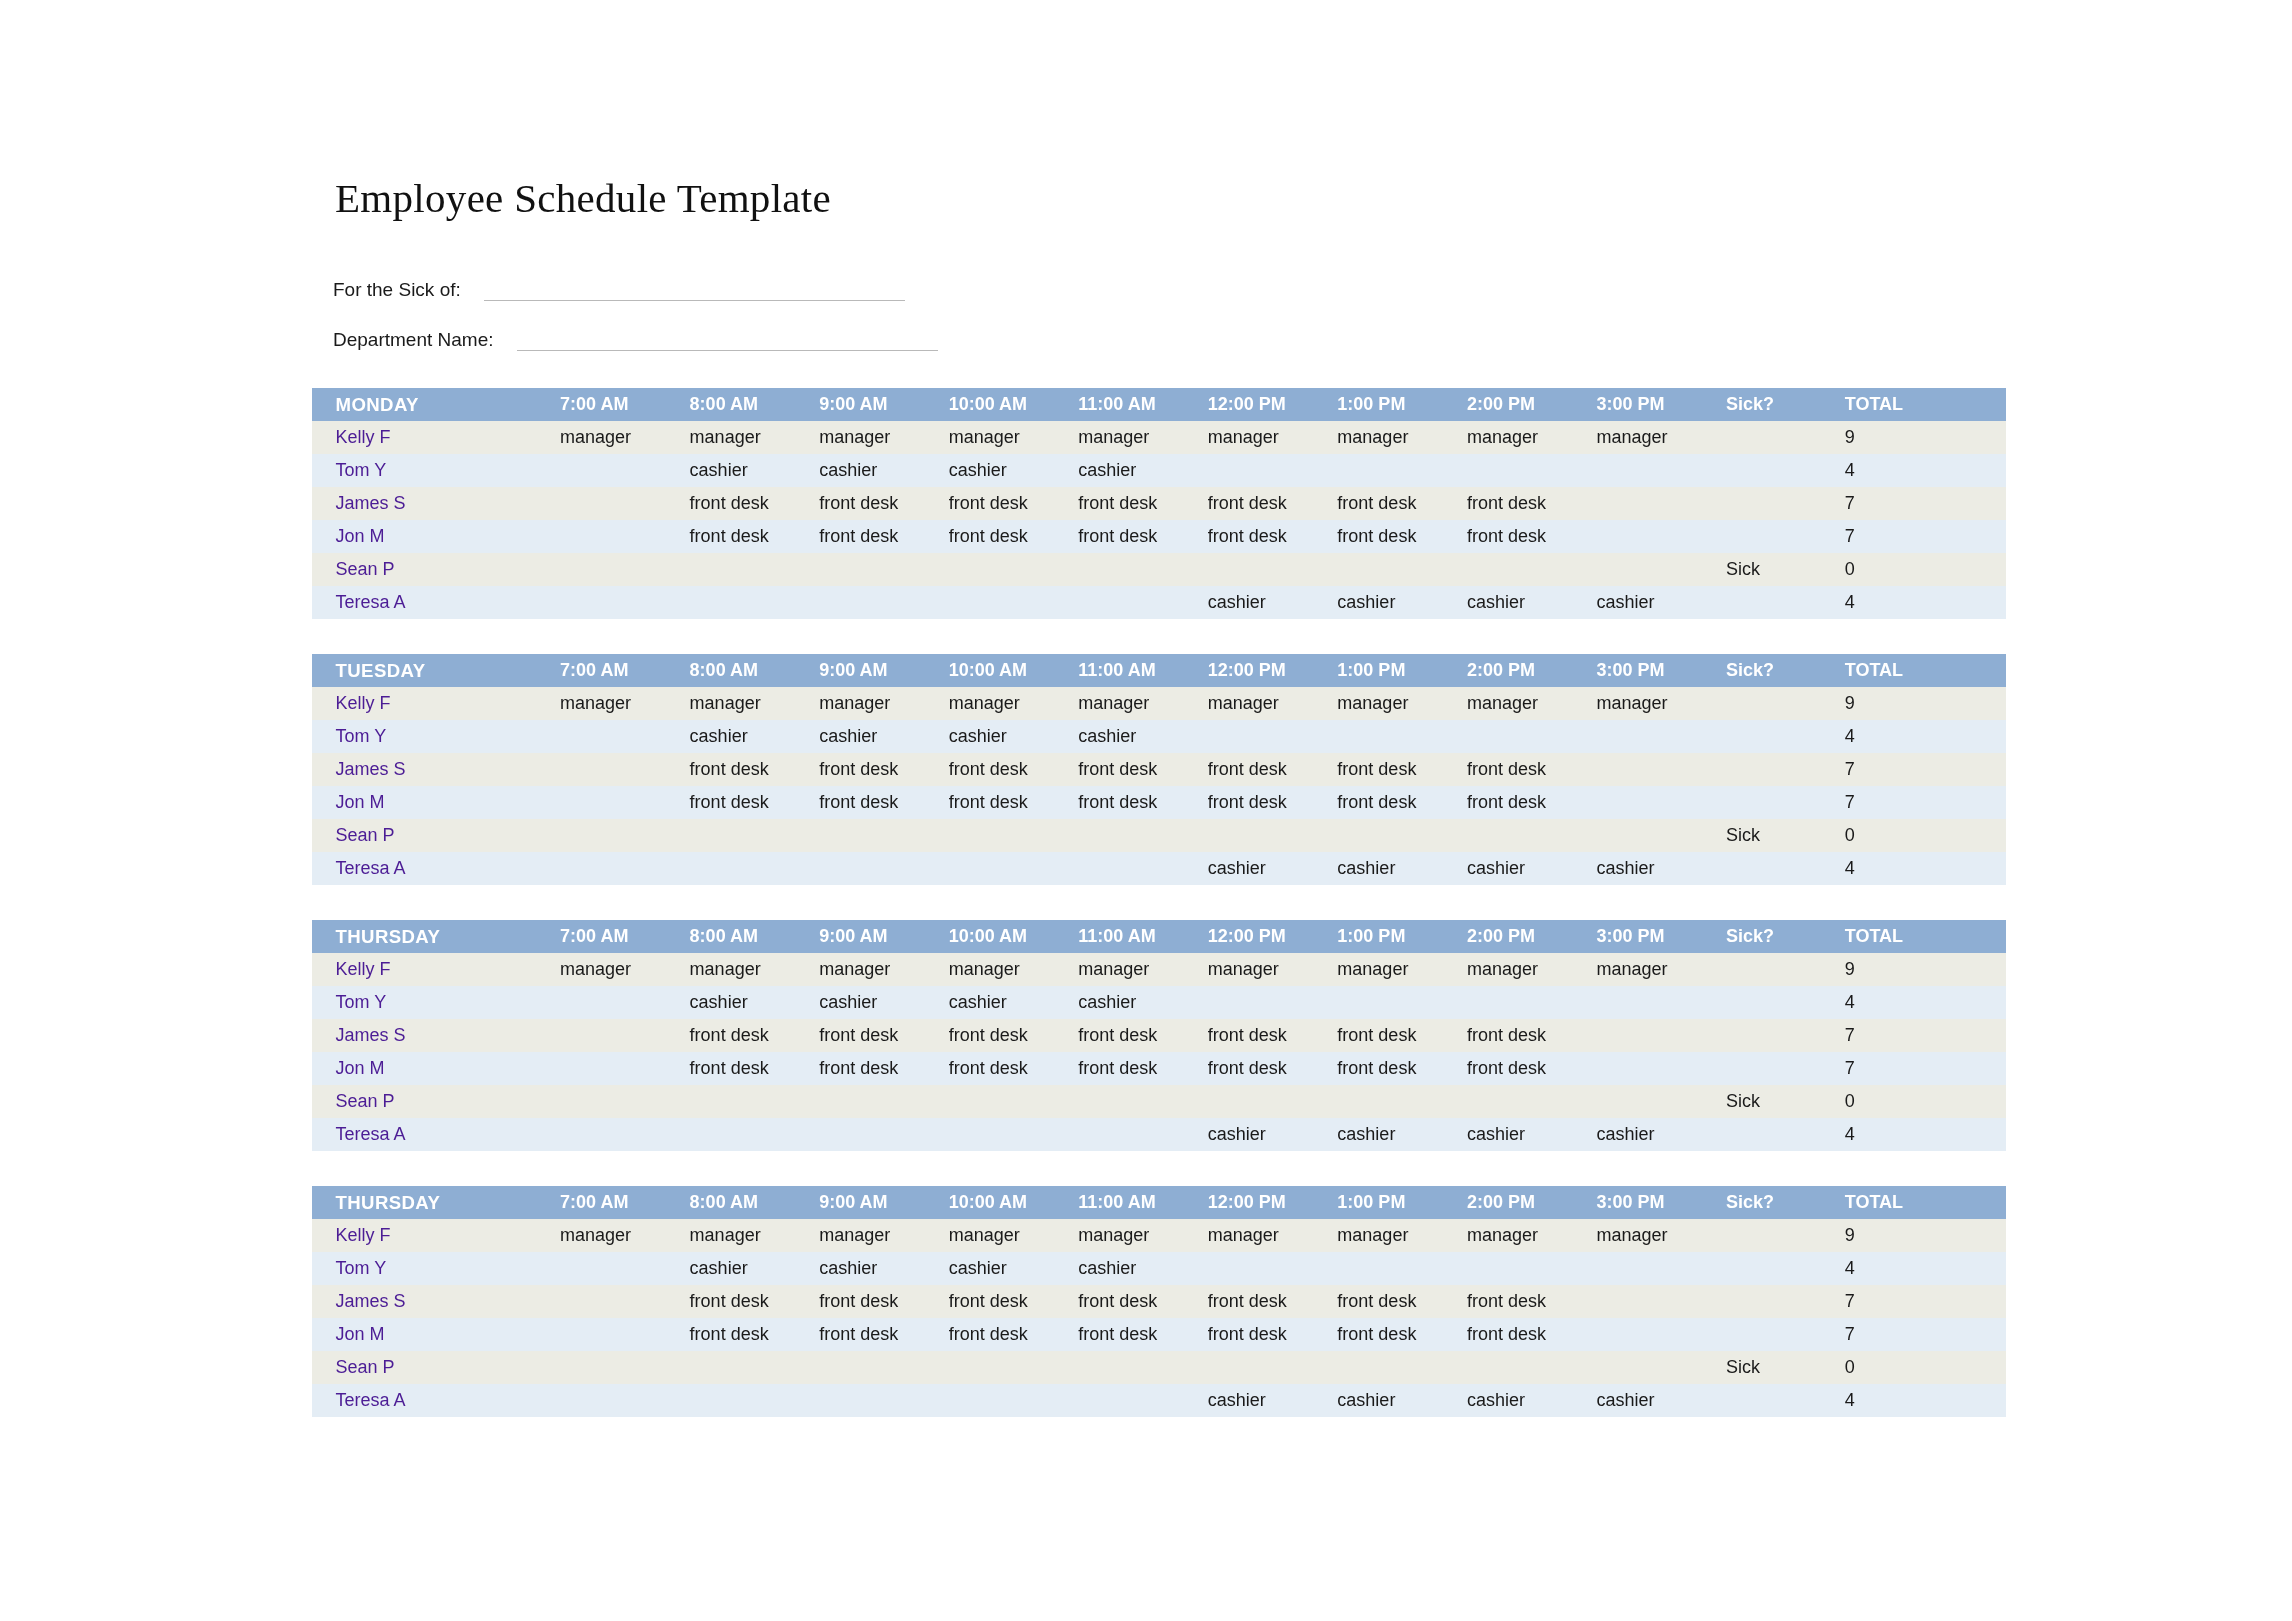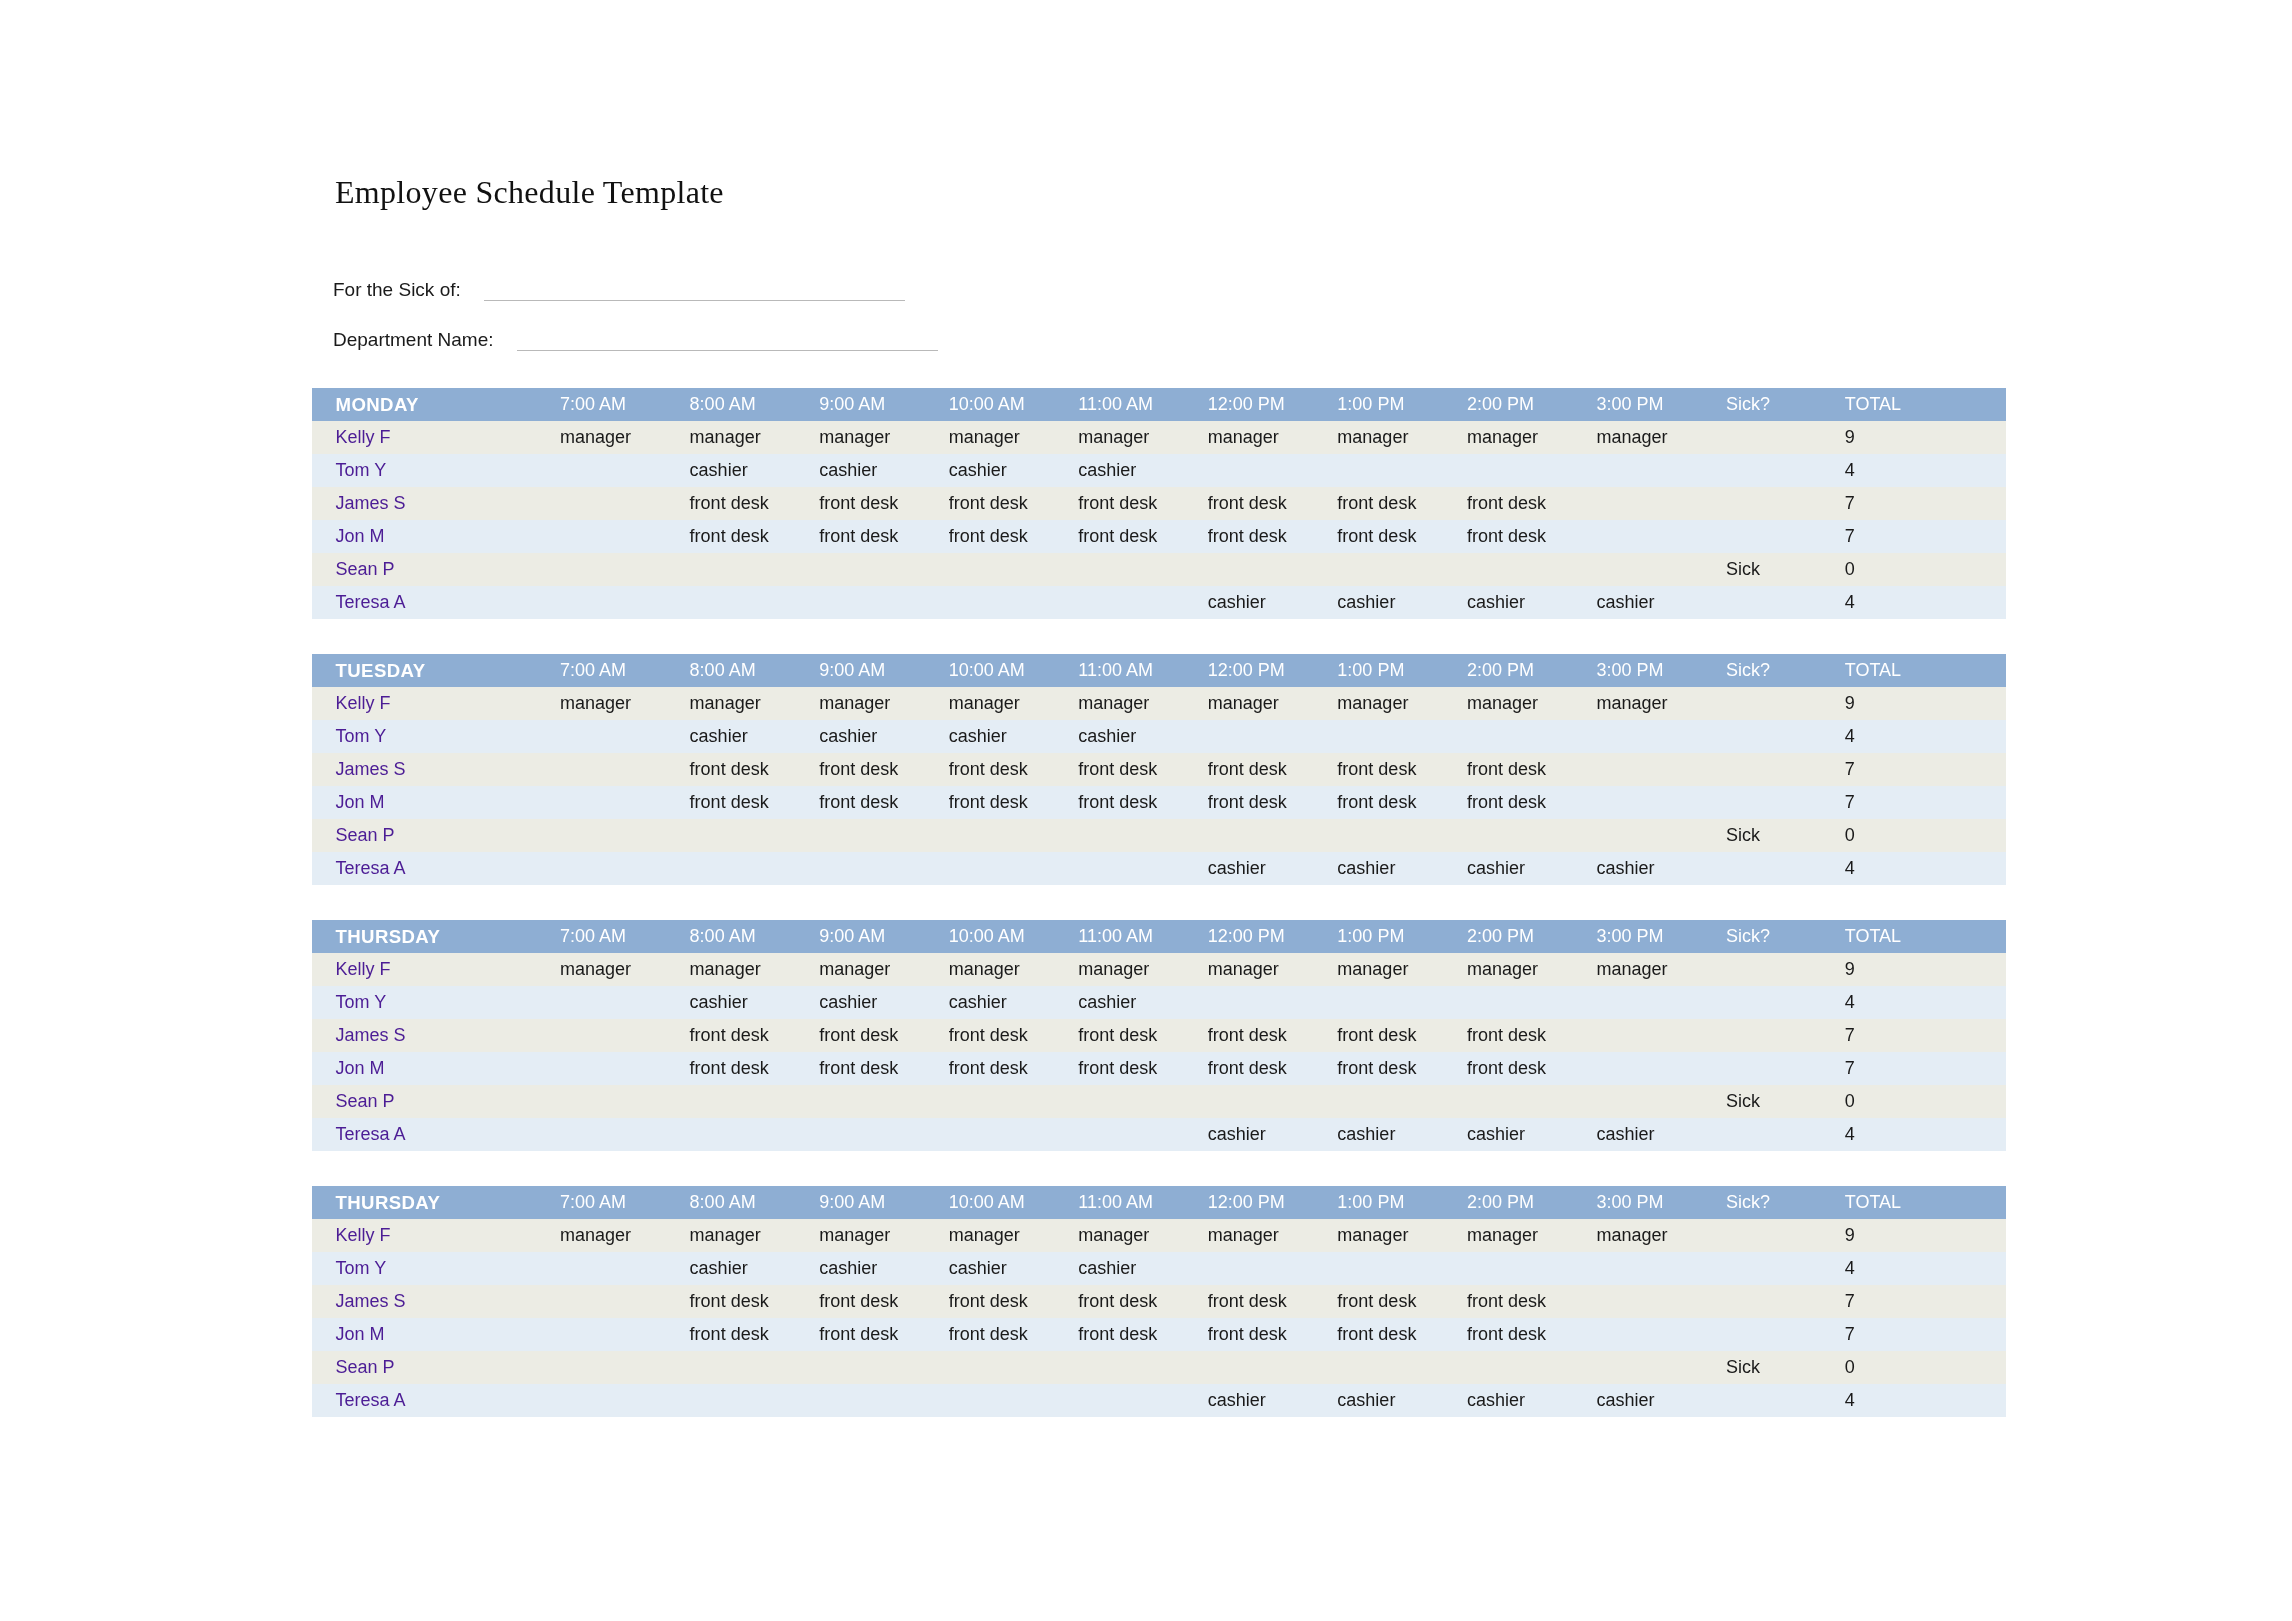--- a/index.html
+++ b/index.html
@@ -20,21 +20,21 @@
     left: 0;
     top: 0;
     width: 2293px;
     height: 1621px;
   }
   .title {
     position: absolute;
     left: 335px;
     top: 174px;
     font-family: "Liberation Serif", serif;
-    font-size: 32px;
+    font-size: 41px;
     font-weight: normal;
     color: #111111;
     letter-spacing: 0.3px;
   }
   .field-row {
     position: absolute;
     display: flex;
     align-items: flex-end;
     height: 29px;
   }
@@ -71,21 +71,21 @@
     text-align: left;
     padding: 0 0 0 23.5px;
     height: 33px;
     vertical-align: middle;
     white-space: nowrap;
     overflow: hidden;
   }
   thead th {
     background: #8eaed3;
     color: #ffffff;
-    font-weight: normal;
+    font-weight: bold;
     height: 32px;
   }
   thead th.dayname {
     font-weight: bold;
     letter-spacing: 0.4px;
     font-size: 18.6px;
   }
   tbody tr.odd td { background: #ecece4; }
   tbody tr.even td { background: #e4edf5; }
   td.name { color: #4c1d95; }

